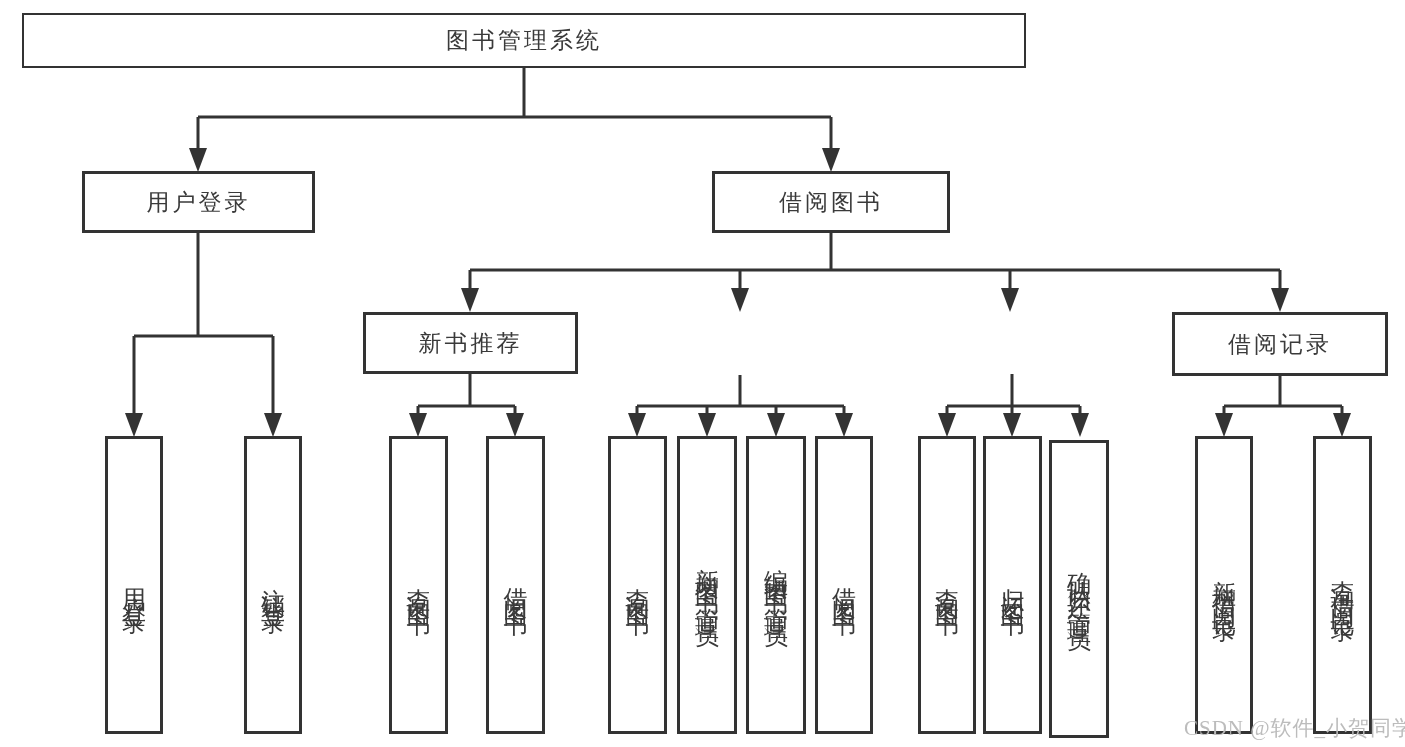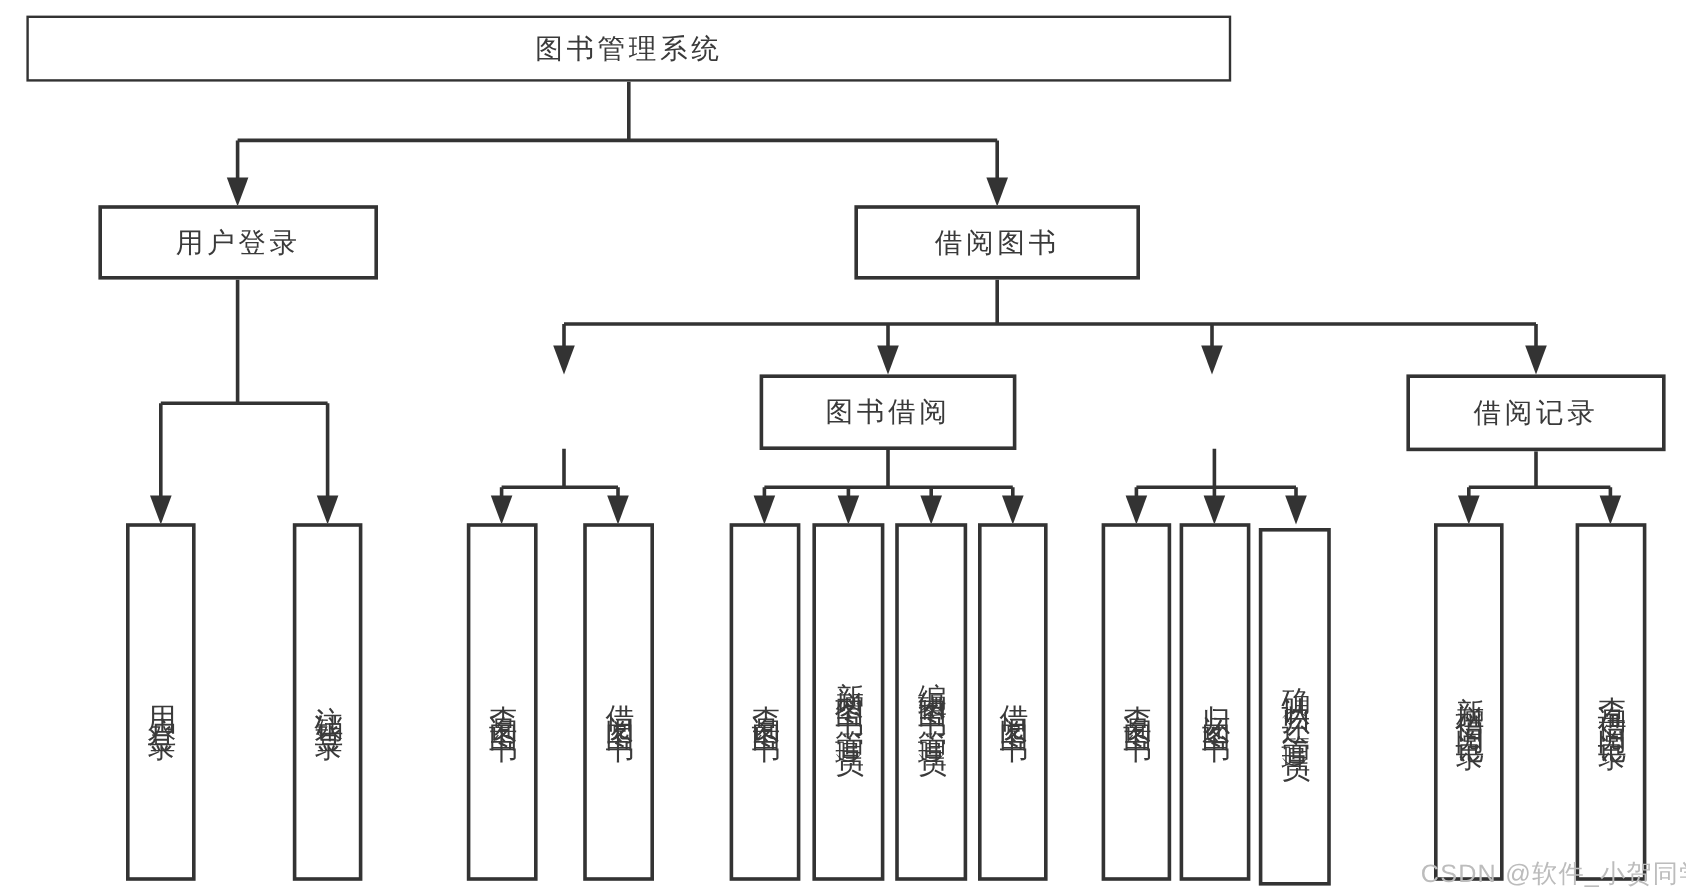--- a/index.html
+++ b/index.html
@@ -5,21 +5,21 @@
   html, body {
     margin: 0;
     padding: 0;
     background: #ffffff;
   }
   .canvas {
     position: relative;
     width: 1405px;
     height: 747px;
     background: #ffffff;
-    font-family: Liberation Sans, sans-serif;
+    font-family: Liberation Serif, serif;
     overflow: hidden;
   }
   svg.connectors {
     position: absolute;
     left: 0;
     top: 0;
     z-index: 1;
   }
   .node {
     position: absolute;
@@ -99,22 +99,22 @@
     <span class="hlabel">图书管理系统</span>
   </div>
 
   <div class="node" style="left:82px; top:171px; width:233px; height:62px;">
     <span class="hlabel">用户登录</span>
   </div>
   <div class="node" style="left:712px; top:171px; width:238px; height:62px;">
     <span class="hlabel">借阅图书</span>
   </div>
 
-  <div class="node" style="left:633px; top:312px; width:214px; height:63px;">
-    <span class="hlabel">图书借阅</span>
+  <div class="node" style="left:363px; top:312px; width:215px; height:62px;">
+    <span class="hlabel">新书推荐</span>
   </div>
   <div class="node" style="left:1172px; top:312px; width:216px; height:64px;">
     <span class="hlabel">借阅记录</span>
   </div>
 
   <div class="node" style="left:105px; top:436px; width:58px; height:298px;">
     <span class="vlabel">用户登录</span>
   </div>
   <div class="node" style="left:244px; top:436px; width:58px; height:298px;">
     <span class="vlabel">注销登录</span>

